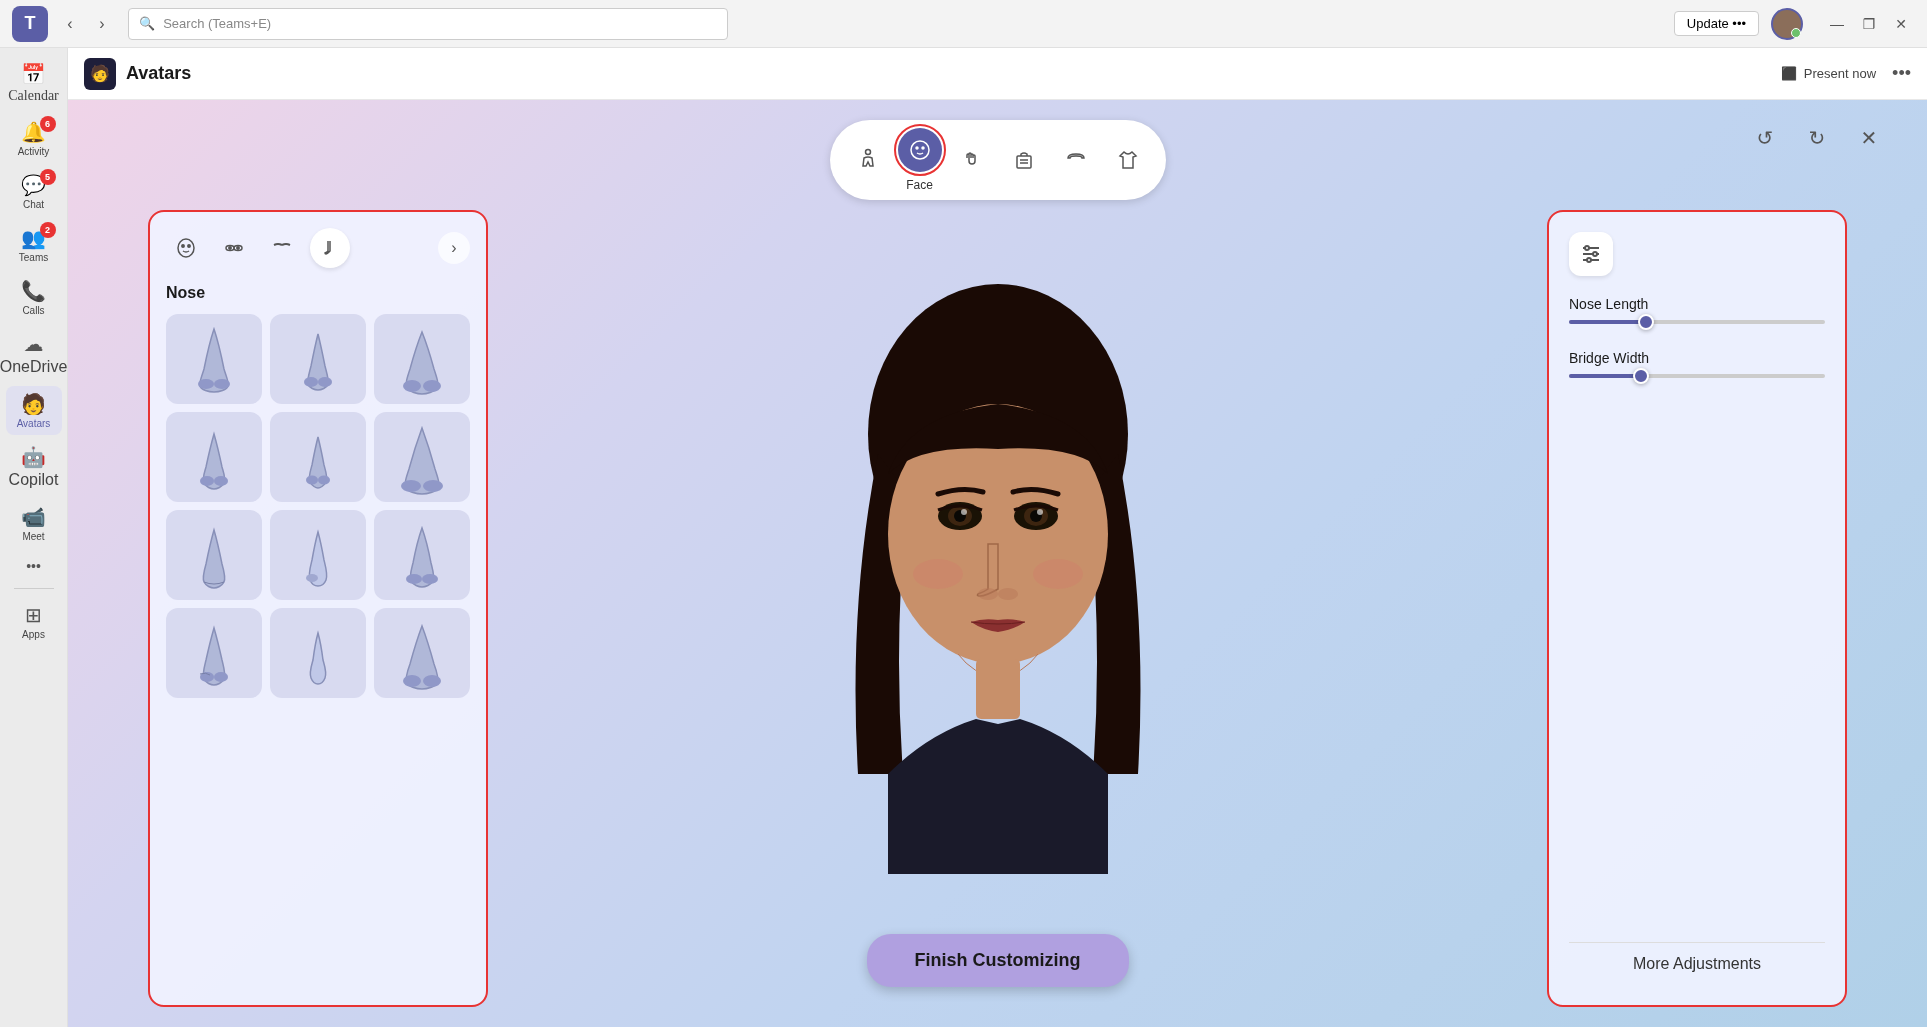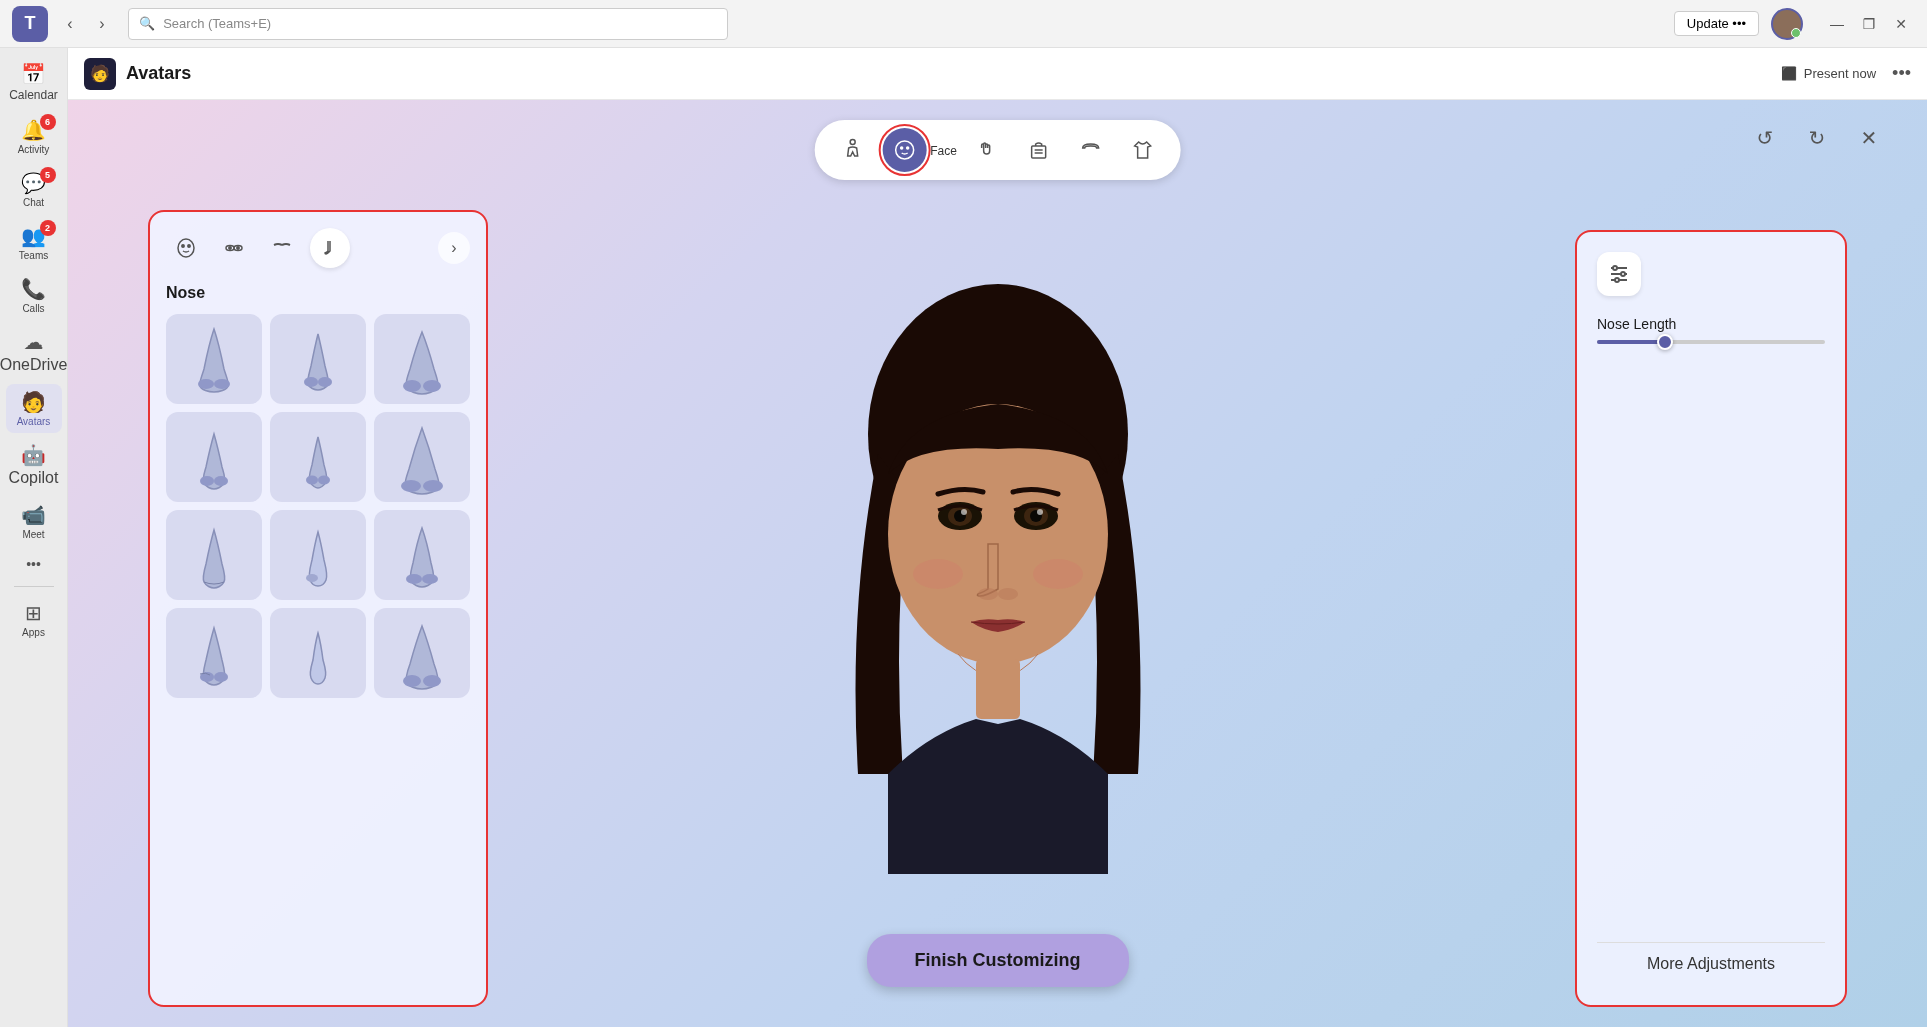--- a/index.html
+++ b/index.html
@@ -197,21 +197,21 @@
       font-size: 20px; color: #555;
       position: relative;
     }
     .toolbar-btn.active-tab {
       background: #5b5ea6;
       color: white;
       outline: 2px solid #e83333;
       outline-offset: 2px;
     }
     .face-wrapper {
-      display: flex; flex-direction: row; align-items: center; gap: 4px;
+      display: flex; flex-direction: column; align-items: center; gap: 4px;
     }
     .face-label { font-size: 12px; color: #333; margin-top: 2px; }
 
     
     .avatar-actions {
       position: absolute;
       top: 20px;
       right: 40px;
       display: flex; gap: 16px;
       z-index: 10;
@@ -278,28 +278,27 @@
       position: relative;
       overflow: hidden;
     }
 
     
     .right-panel {
       position: absolute;
       right: 80px;
       top: 110px;
       bottom: 20px;
-      width: 272px;
+      width: 300px;
       background: rgba(240, 242, 255, 0.92);
       border-radius: 16px;
       border: 2px solid #e83333;
       padding: 20px;
       display: flex; flex-direction: column;
       z-index: 5;
-      margin-top: 20px;
     }
     .adj-icon {
       width: 44px; height: 44px;
       background: white;
       border-radius: 12px;
       display: flex; align-items: center; justify-content: center;
       font-size: 20px; color: #555;
       margin-bottom: 20px;
       box-shadow: 0 2px 4px rgba(0,0,0,0.1);
     }
@@ -400,21 +399,21 @@
       <button class="window-btn close">✕</button>
     </div>
   </div>
 </div>
 
 <div class="main-layout">
 
   <div class="sidebar">
     <div class="sidebar-item">
       <span class="sidebar-icon">📅</span>
-      <span style="font-size:12px;">Calendar</span>
+      <span style="font-size:14px;font-family:Liberation Serif, serif;">Calendar</span>
     </div>
     <div class="sidebar-item" style="position:relative;">
       <span class="badge">6</span>
       <span class="sidebar-icon">🔔</span>
       <span style="font-size:10px;">Activity</span>
     </div>
     <div class="sidebar-item" style="position:relative;">
       <span class="badge">5</span>
       <span class="sidebar-icon">💬</span>
       <span style="font-size:10px;">Chat</span>
@@ -710,20 +709,27 @@
         </div>
 
         <div class="slider-section">
           <div class="slider-label">Nose Length</div>
           <div class="slider-track">
             <div class="slider-fill" style="width:30%;"></div>
             <div class="slider-thumb" style="left:calc(30% - 8px);"></div>
           </div>
         </div>
 
+        <div class="slider-section">
+          <div class="slider-label">Bridge Width</div>
+          <div class="slider-track">
+            <div class="slider-fill" style="width:28%;"></div>
+            <div class="slider-thumb" style="left:calc(28% - 8px);"></div>
+          </div>
+        </div>
 
 
 
         <div class="more-adj">More Adjustments</div>
       </div>
 
     </div>
   </div>
 </div>
 

